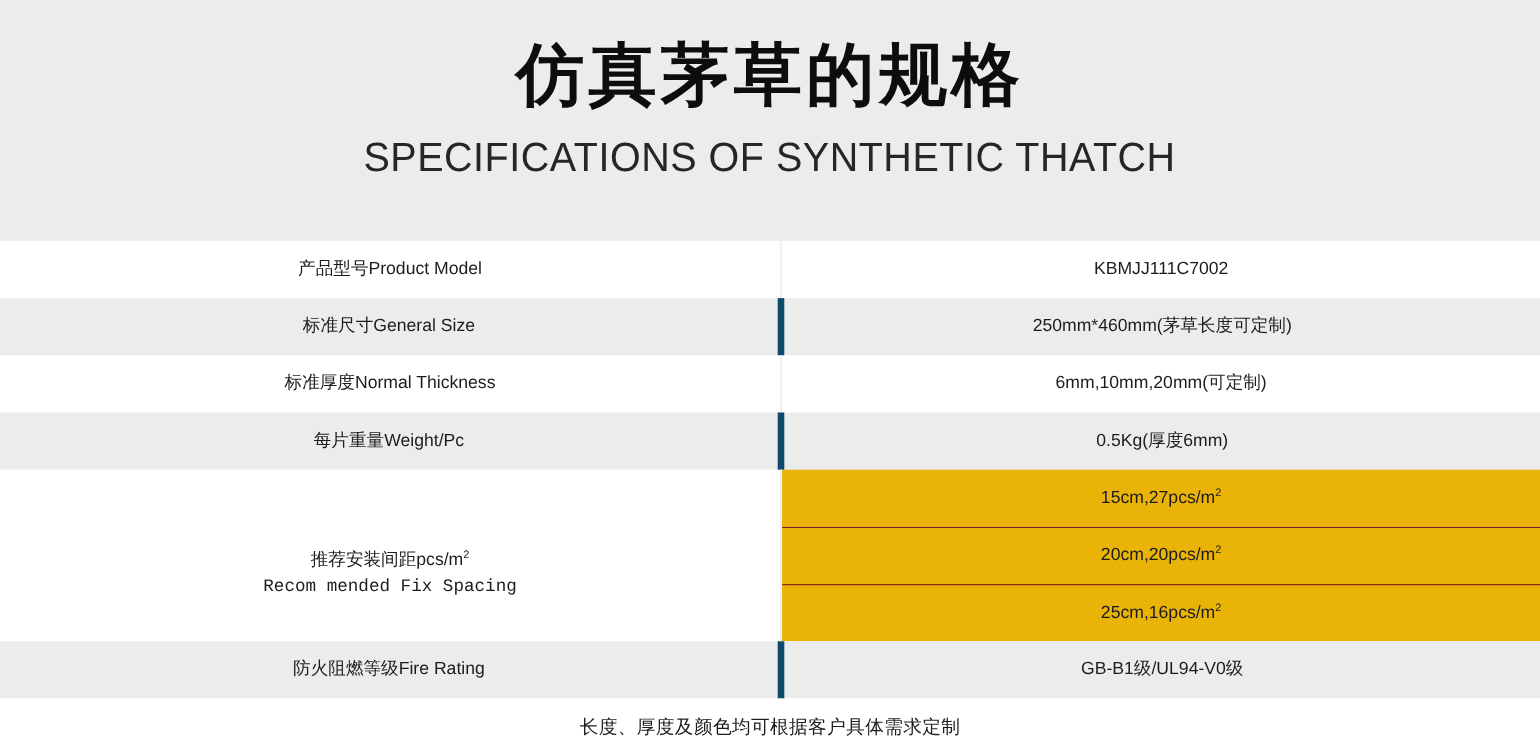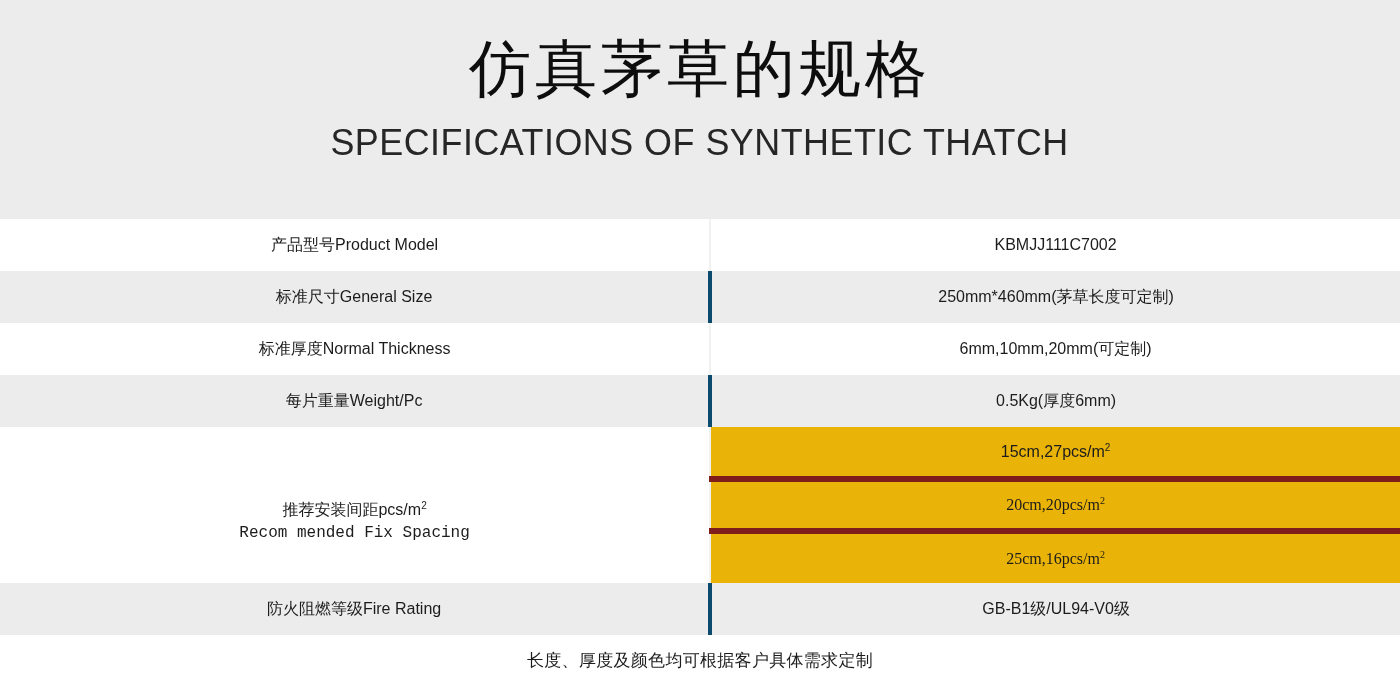--- a/index.html
+++ b/index.html
@@ -24,21 +24,21 @@
     height: 219px;
     background: #ececec;
     display: flex;
     flex-direction: column;
     align-items: center;
     justify-content: flex-start;
     padding-top: 34px;
   }
   .title-cn {
     font-size: 62px;
-    font-weight: 400;
+    font-weight: 700;
     letter-spacing: 4px;
     line-height: 1.12;
     color: #0d0d0d;
     text-align: center;
     white-space: nowrap;
   }
   .title-en {
     margin-top: 20px;
     font-size: 37px;
     font-weight: 300;
@@ -67,36 +67,35 @@
     line-height: 1.45;
   }
   .col-label { width: 700px; }
   .col-value { width: 680px; }
 
   tr.row-white td { background: #ffffff; }
   tr.row-gray  td { background: #ececec; }
 
   
   tr.row-white td.col-label { border-right: 2px solid #f1f1f1; }
-  tr.row-gray  td.col-label { border-right: 4px solid #0c4a6e; }
+  tr.row-gray  td.col-label { border-right: 6px solid #0c4a6e; }
 
   
   td.merged-label {
     background: #ffffff;
     border-right: 2px solid #f1f1f1;
     height: 156px;
   }
   td.sub-value {
     background: #eab308;
     height: 52px;
   }
   tr.sub-row-2 td.sub-value,
   tr.sub-row-3 td.sub-value {
-    border-top: 6px solid #7f1d1d;
-    font-family: Liberation Serif, serif;
+    border-top: 1px solid #7f1d1d;
   }
 
   .label-line-1 { display: block; margin-top: 33px; }
   .label-line-2 { display: block; font-family: Liberation Mono, monospace; }
   sup.sq {
     font-size: 10px;
     vertical-align: super;
     line-height: 0;
   }
   .unit-m2 { white-space: nowrap; }

